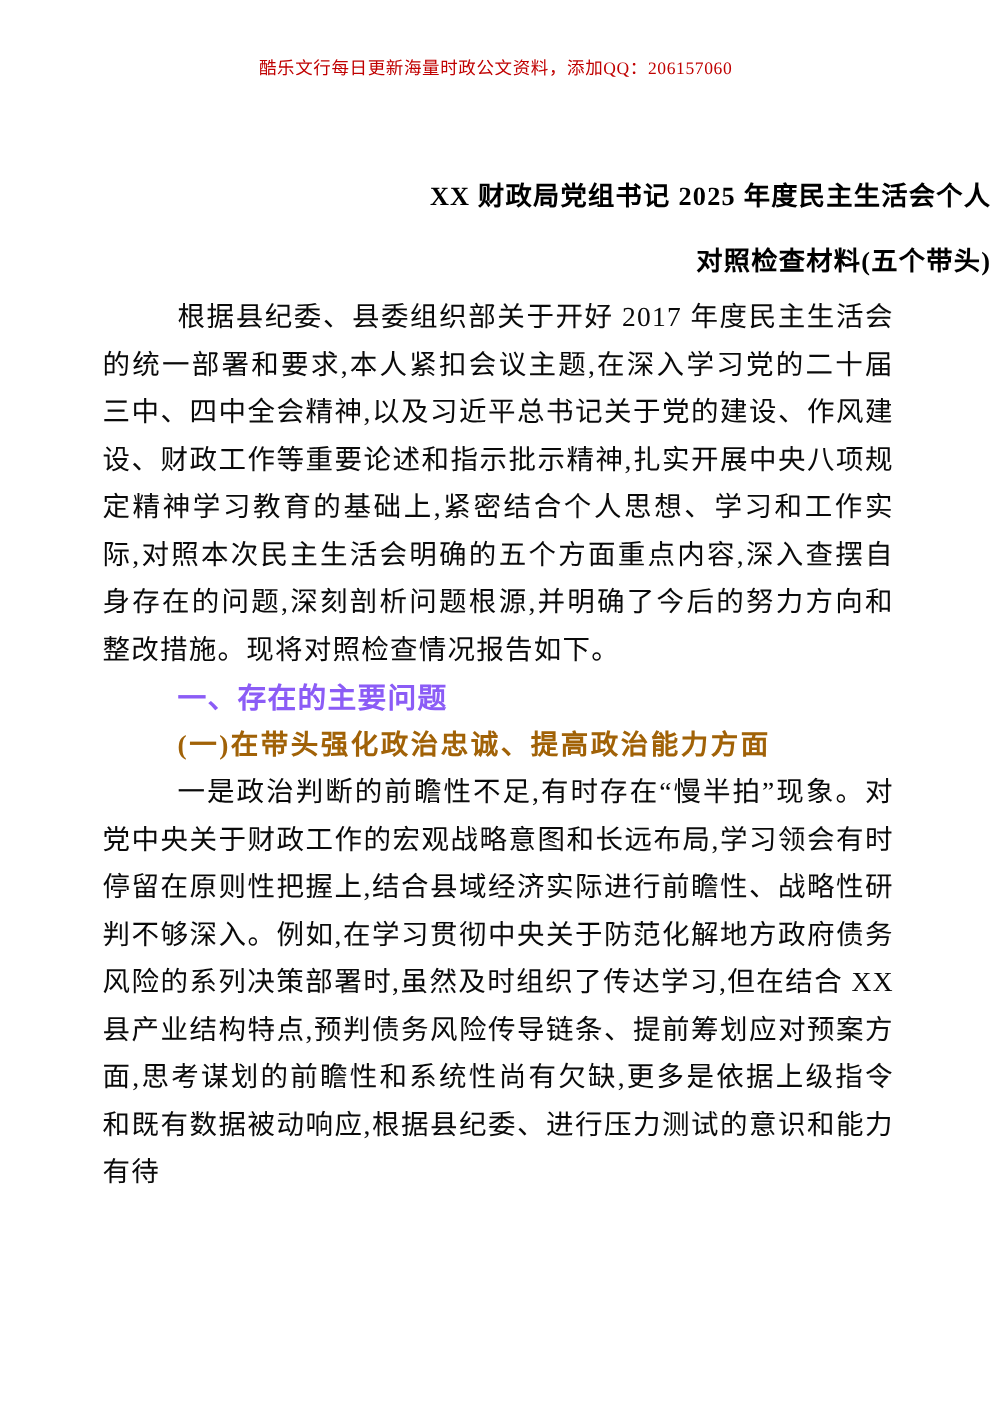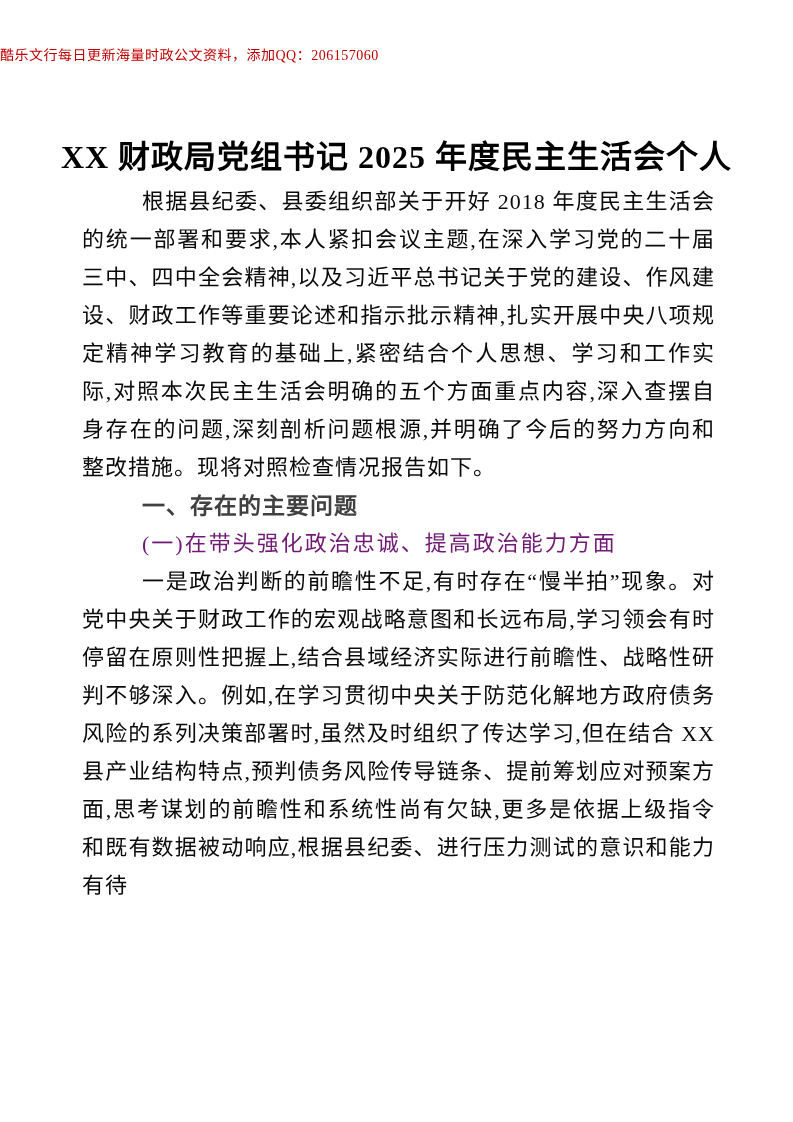--- a/index.html
+++ b/index.html
@@ -13,29 +13,30 @@
     height: 1122px;
     background: #ffffff;
     overflow: hidden;
     font-family: "Liberation Serif", "DejaVu Serif", serif;
     color: #000000;
   }
   .notice {
     padding-top: 46px;
     height: 20px;
     line-height: 20px;
+    text-align: center;
     font-size: 14px;
     letter-spacing: 0.5px;
     color: #c00000;
     font-family: "Liberation Serif", "DejaVu Serif", serif;
   }
   .doc-title {
     margin-top: 65px;
-    text-align: center;
-    font-size: 32px;
+    text-align: right;
+    font-size: 21px;
     font-weight: bold;
     line-height: 52px;
     letter-spacing: 1px;
     color: #000000;
   }
   .content {
     margin: 0 78px 0 82px;
   }
   .content p,
   .content h2,
@@ -49,43 +50,44 @@
     text-indent: 60px;
     letter-spacing: 1px;
     color: #0a0a0a;
     font-weight: normal;
   }
   .content h2.section-heading {
     font-family: "Liberation Sans", "DejaVu Sans", sans-serif;
     font-weight: bold;
     font-size: 23px;
     letter-spacing: 1px;
-    color: #404040;
+    color: #8b5cf6;
   }
   .content h3.subsection-heading {
     font-family: "Liberation Serif", "DejaVu Serif", serif;
-    font-weight: normal;
+    font-weight: bold;
     font-size: 22px;
     letter-spacing: 2px;
-    color: #701a75;
+    color: #a16207;
   }
 </style>
 </head>
 <body>
 
 <div class="page">
 
   <div class="notice">酷乐文行每日更新海量时政公文资料，添加QQ：206157060</div>
 
   <div class="doc-title">
     <div>XX 财政局党组书记 2025 年度民主生活会个人</div>
+    <div>对照检查材料(五个带头)</div>
   </div>
 
   <div class="content">
-    <p>根据县纪委、县委组织部关于开好 2018 年度民主生活会的统一部署和要求,本人紧扣会议主题,在深入学习党的二十届三中、四中全会精神,以及习近平总书记关于党的建设、作风建设、财政工作等重要论述和指示批示精神,扎实开展中央八项规定精神学习教育的基础上,紧密结合个人思想、学习和工作实际,对照本次民主生活会明确的五个方面重点内容,深入查摆自身存在的问题,深刻剖析问题根源,并明确了今后的努力方向和整改措施。现将对照检查情况报告如下。</p>
+    <p>根据县纪委、县委组织部关于开好 2017 年度民主生活会的统一部署和要求,本人紧扣会议主题,在深入学习党的二十届三中、四中全会精神,以及习近平总书记关于党的建设、作风建设、财政工作等重要论述和指示批示精神,扎实开展中央八项规定精神学习教育的基础上,紧密结合个人思想、学习和工作实际,对照本次民主生活会明确的五个方面重点内容,深入查摆自身存在的问题,深刻剖析问题根源,并明确了今后的努力方向和整改措施。现将对照检查情况报告如下。</p>
 
     <h2 class="section-heading">一、存在的主要问题</h2>
 
 
     <h3 class="subsection-heading">(一)在带头强化政治忠诚、提高政治能力方面</h3>
 
     <p>一是政治判断的前瞻性不足,有时存在“慢半拍”现象。对党中央关于财政工作的宏观战略意图和长远布局,学习领会有时停留在原则性把握上,结合县域经济实际进行前瞻性、战略性研判不够深入。例如,在学习贯彻中央关于防范化解地方政府债务风险的系列决策部署时,虽然及时组织了传达学习,但在结合 XX 县产业结构特点,预判债务风险传导链条、提前筹划应对预案方面,思考谋划的前瞻性和系统性尚有欠缺,更多是依据上级指令和既有数据被动响应,根据县纪委、进行压力测试的意识和能力有待</p>
   </div>
 
 </div>

